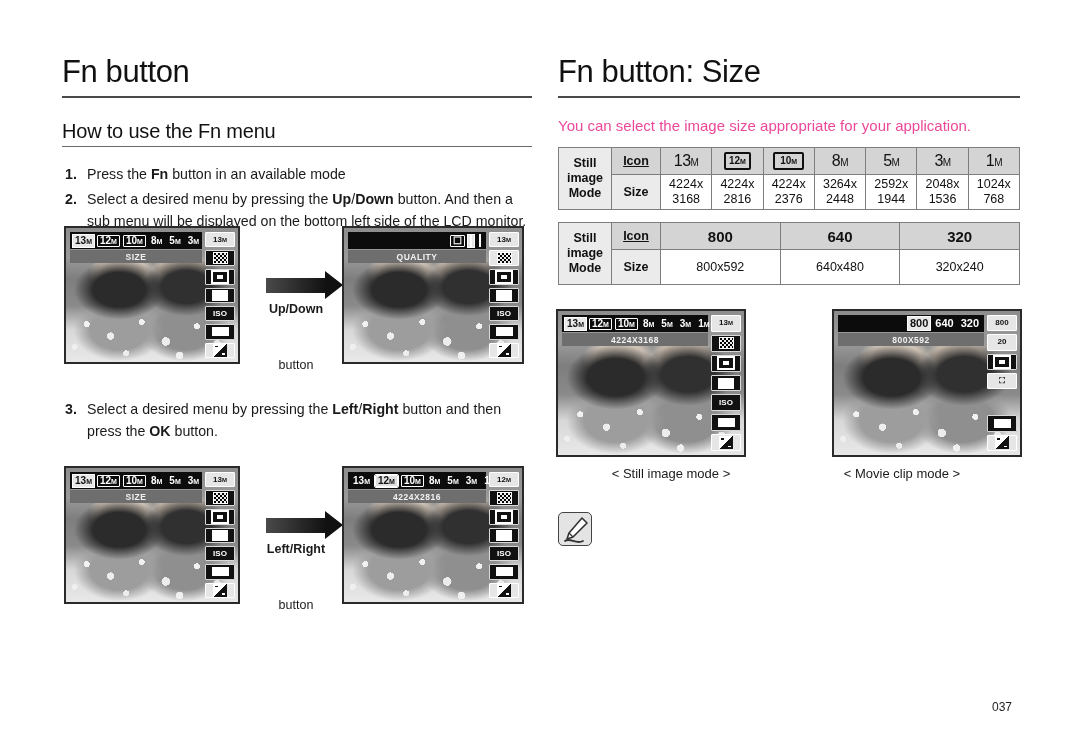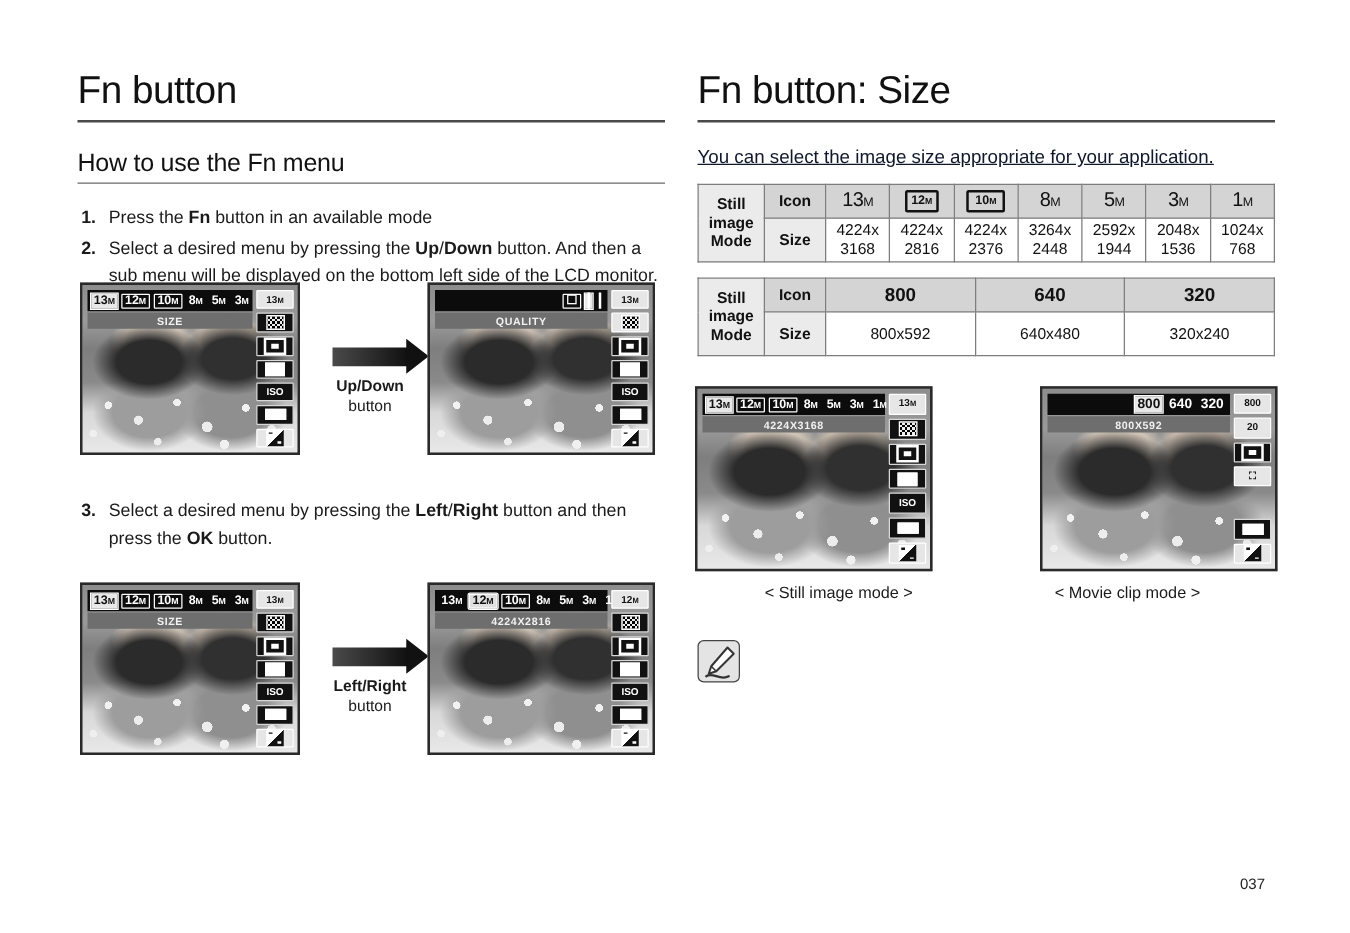--- a/index.html
+++ b/index.html
@@ -23,21 +23,21 @@
     padding-bottom:4px;margin:0;line-height:1.1;
     color:#111;
   }
   .rule-thick{border-bottom:2px solid #4a4a4a;margin-top:3px;}
   .rule-thin{border-bottom:1.5px solid #6a6a6a;margin-top:3px;}
   .h2{
     font-size:20px;font-weight:400;margin:22px 0 0 0;
     letter-spacing:-0.2px;line-height:1.15;color:#111;
   }
   .intro{
-    font-size:15px;line-height:1.45;margin:17px 0 0 0;color:#0f172a;text-decoration:underline;
+    font-size:15px;line-height:1.45;margin:17px 0 0 0;color:#ec4899;
   }
 
   
   .steps{margin:16px 0 0 0;}
   .step{display:flex;font-size:14.2px;line-height:1.55;margin-bottom:3px;}
   .step-num{width:22px;flex:0 0 22px;font-weight:bold;text-align:left;padding-left:3px;}
   .step-txt{flex:1;}
   .step-txt b{font-weight:bold;}
 
   
@@ -131,34 +131,34 @@
   .arrow{
     width:60px;height:15px;margin:0 auto;position:relative;
     background:linear-gradient(90deg,#4a4a4a 0%,#111 100%);
   }
   .arrow:after{
     content:"";position:absolute;right:-17px;top:-7px;
     border-top:14.5px solid transparent;border-bottom:14.5px solid transparent;
     border-left:18px solid #111;
   }
   .arrow-lbl{font-size:12.5px;font-weight:bold;margin-top:9px;line-height:1.25;}
-  .arrow-sub{font-size:12.5px;font-weight:normal;line-height:1.25;}
+  .arrow-sub{font-size:12.5px;font-weight:normal;line-height:1.25;margin-top:40px;}
 
   
   table.sz{border-collapse:collapse;width:462px;table-layout:fixed;}
   table.sz td,table.sz th{
     border:1px solid #7d7d7d;text-align:center;vertical-align:middle;
     font-size:12.5px;color:#111;padding:0;
   }
   .cell-mode{
     background:#ebebeb;font-weight:bold;font-size:12.5px;line-height:1.18;
     width:52px;
     margin-top:12px;
   }
-  .cell-lbl{background:#d4d4d4;font-weight:bold;height:26px;}
+  .cell-lbl{background:#d4d4d4;font-weight:bold;height:26px;text-decoration:underline;}
   .cell-lbl2{background:#ebebeb;font-weight:bold;height:34px;}
   .cell-ico{background:#d4d4d4;height:26px;font-weight:bold;}
   .cell-val{background:#ffffff;height:34px;font-size:12.5px;line-height:1.2;}
 
   .ic{font-weight:normal;font-size:16px;letter-spacing:-.5px;display:inline-block;line-height:1;}
   .ic .m{font-size:10px;}
   .ic-box{
     display:inline-flex;align-items:center;justify-content:center;
     border:2px solid #111;border-radius:2px;padding:0px 3px;
     font-size:10px;font-weight:bold;line-height:1.35;

